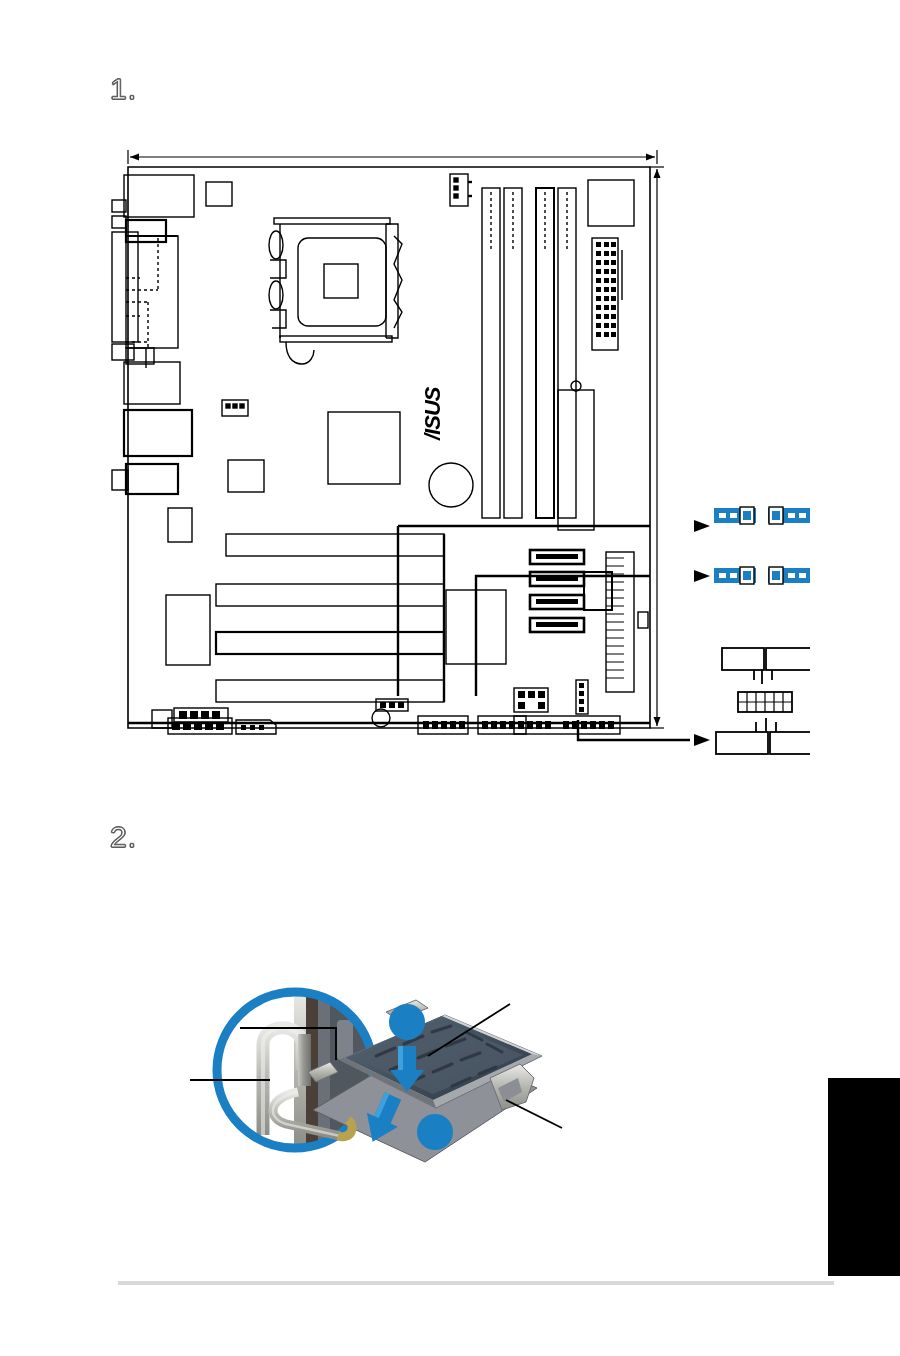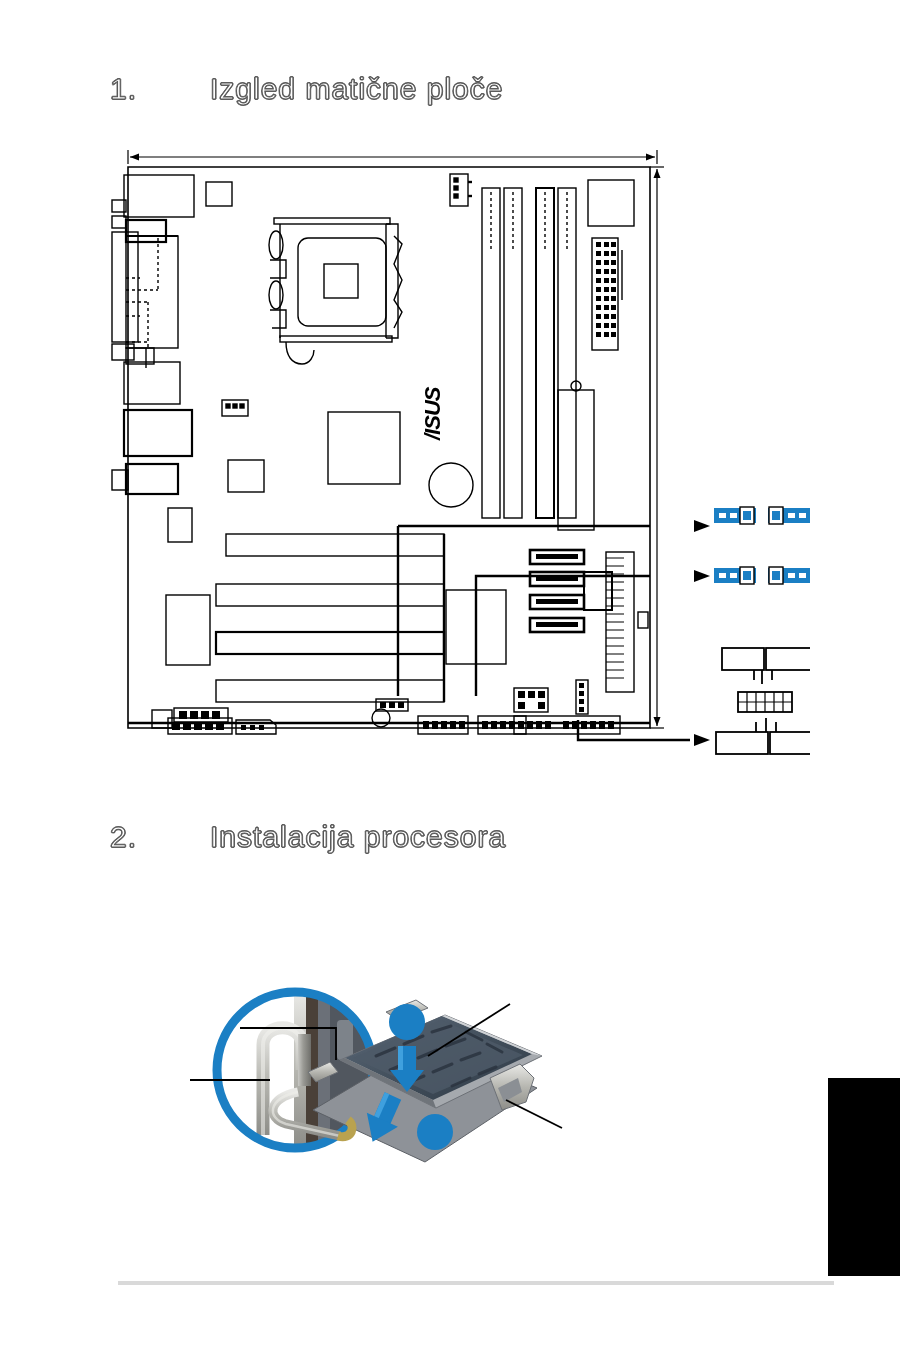--- a/index.html
+++ b/index.html
@@ -33,21 +33,20 @@
 
   
   #footer-rule{position:absolute;left:118px;top:1281px;width:716px;height:4px;
                background:#d9d9d9;}
 </style>
 </head>
 <body>
 
 <div class="heading" id="heading-1">
   <span class="num">1.</span>
-  <span class="txt">Izgled matične ploče</span>
 </div>
 
 <div id="mb-wrap">
 <svg width="700" height="620" viewBox="0 0 700 620" xmlns="http://www.w3.org/2000/svg">
   <g fill="none" stroke="#000" stroke-width="1.4">
 
     <g stroke-width="1.2">
       <line x1="18" y1="10" x2="18" y2="24"></line>
       <line x1="547" y1="10" x2="547" y2="24"></line>
       <line x1="20" y1="17" x2="545" y2="17"></line>
@@ -442,21 +441,20 @@
       <line x1="646" y1="582" x2="646" y2="592"></line>
       <line x1="656" y1="578" x2="656" y2="592"></line>
       <line x1="666" y1="582" x2="666" y2="592"></line>
     </g>
   </g>
 </svg>
 </div>
 
 <div class="heading" id="heading-2">
   <span class="num">2.</span>
-  <span class="txt">Instalacija procesora</span>
 </div>
 
 <div id="cpu-wrap">
 <svg width="520" height="240" viewBox="0 0 520 240" xmlns="http://www.w3.org/2000/svg">
   <defs>
     <clipPath id="magnifier-clip">
           <circle cx="105" cy="110" r="78"></circle>
         </clipPath>
     <linearGradient id="pnpcap" x1="0" y1="0" x2="1" y2="1">
       <stop offset="0%" stop-color="#5d6a7a"></stop>

